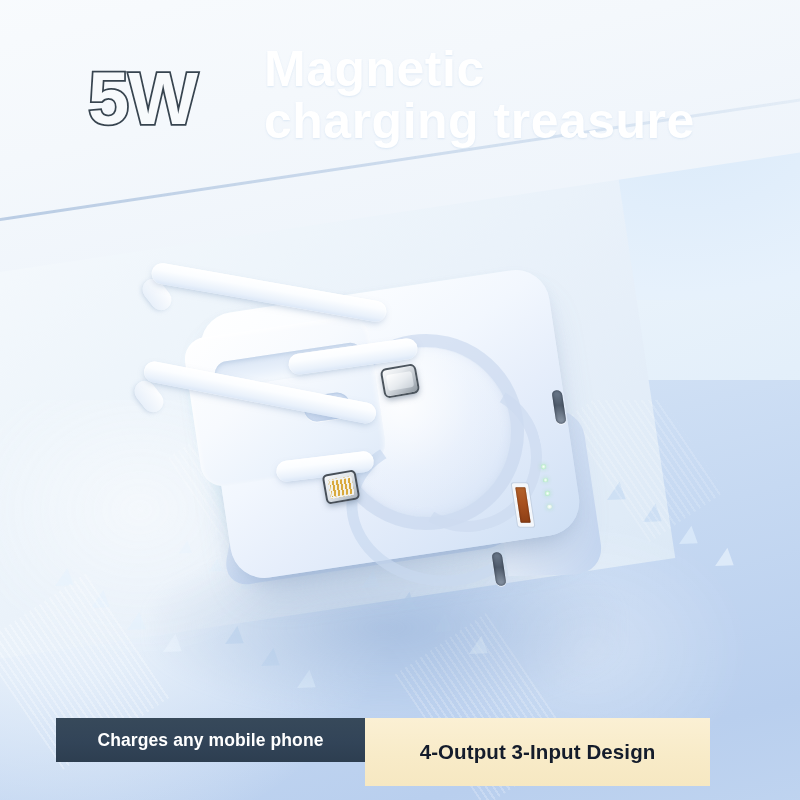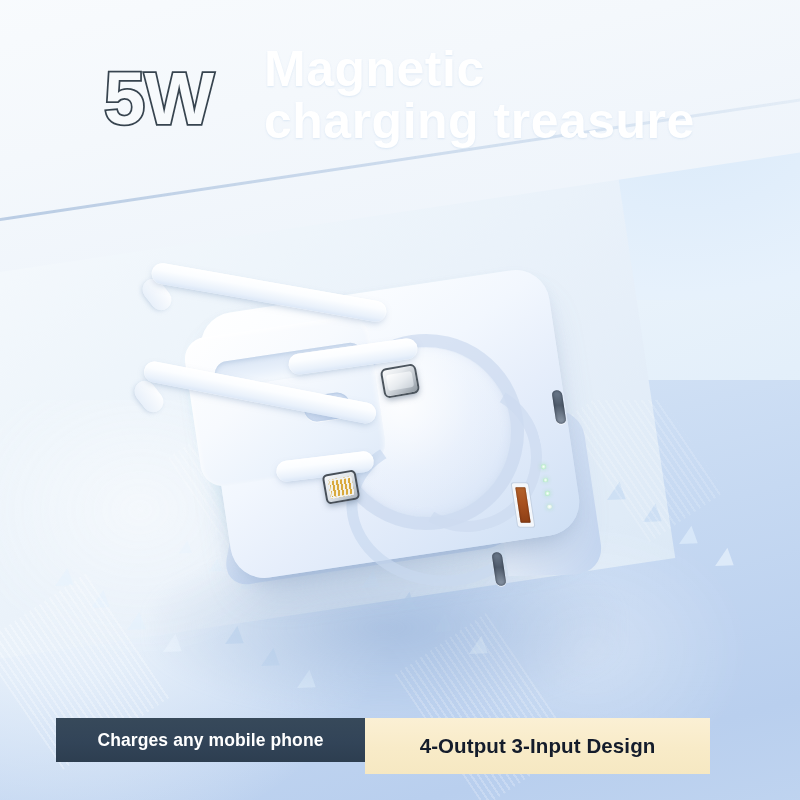--- a/index.html
+++ b/index.html
@@ -277,21 +277,21 @@
     background:linear-gradient(160deg, rgba(140,220,240,.35) 0%, rgba(170,230,245,.12) 45%, rgba(200,240,250,0) 80%);
     filter:blur(6px);
     transform:rotate(-12deg);
   }
 
   
   .hl-wrap {
     position:absolute; left:0; top:0; width:800px; height:170px;
   }
   #hl-5w {
-    position:absolute; left:104px; top:62px;
+    position:absolute; left:88px; top:62px;
     font-size:74px; font-weight:bold; letter-spacing:-1px;
     line-height:1;
     color:#f7fafc;
     -webkit-text-stroke:3.5px #37444f;
     paint-order:stroke fill;
   }
   #hl-line1 {
     position:absolute; left:264px; top:44px;
     font-size:50px; font-weight:bold; line-height:1.02;
     color:#ffffff;
@@ -323,21 +323,21 @@
     height:52px; display:flex;
   }
   #banner-left {
     width:309px; height:44px;
     background:linear-gradient(180deg,#37495a 0%, #324458 55%, #2d3e50 100%);
     display:flex; align-items:center; justify-content:center;
     color:#ffffff; font-size:17.5px; font-weight:bold;
     letter-spacing:.1px;
   }
   #banner-right {
-    width:345px; height:56px;
+    width:345px; height:68px;
     background:linear-gradient(180deg,#fbf0d4 0%, #f8ebc8 55%, #f6e8c2 100%);
     display:flex; align-items:center; justify-content:center;
     color:#141c2b; font-size:20.5px; font-weight:bold;
     letter-spacing:.1px;
   }
 </style>
 </head>
 <body>
 
 <div id="stage">

